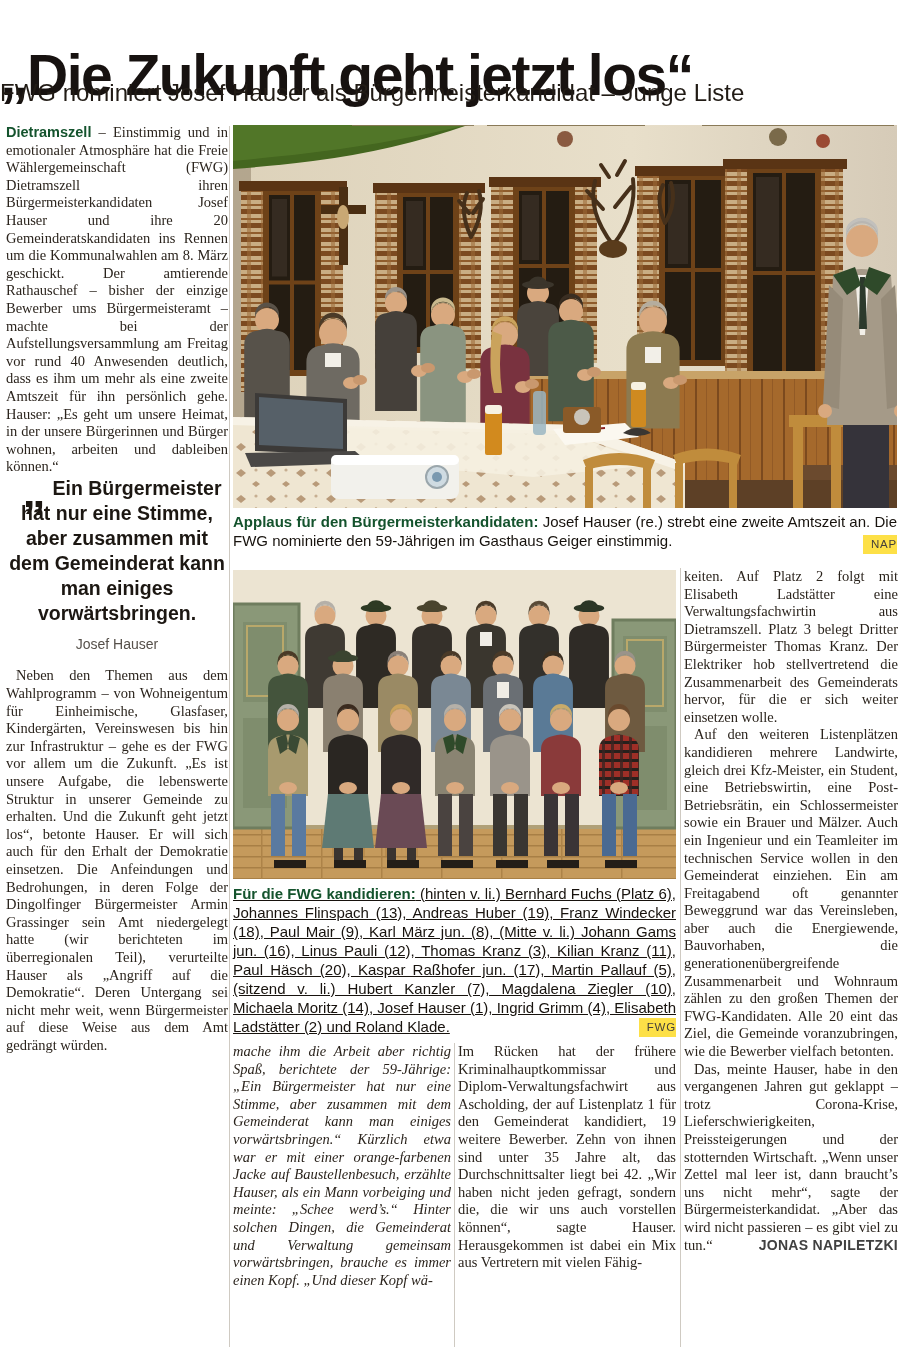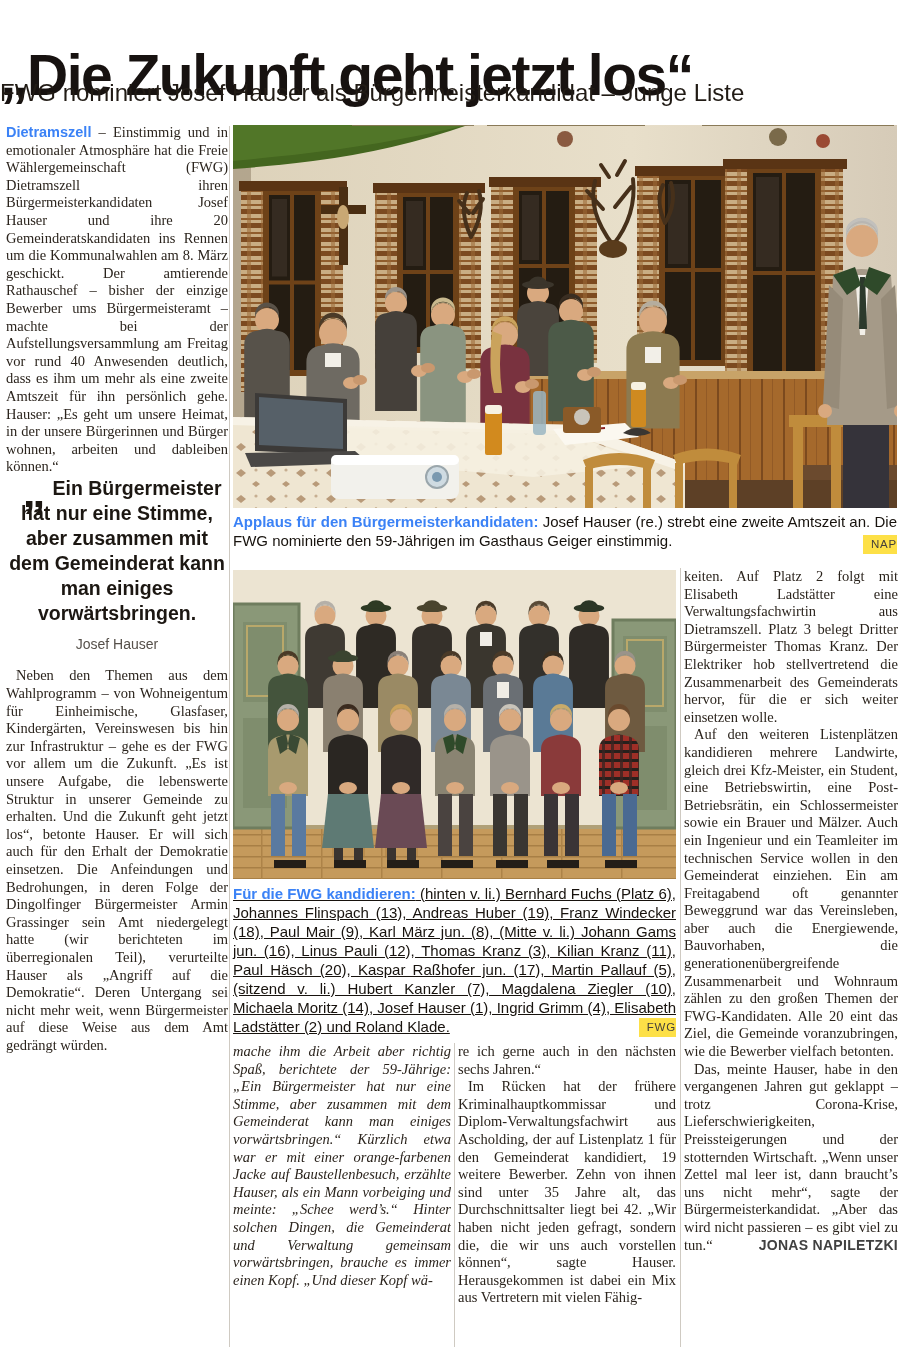--- a/index.html
+++ b/index.html
@@ -13,21 +13,21 @@
     font-family:"Liberation Sans",sans-serif;font-weight:400;font-size:24px;color:#211b15;}
   
   .col{position:absolute;overflow:hidden;font-size:14.5px;line-height:17.6px;text-align:justify;
        hyphens:auto;-webkit-hyphens:auto;}
   .col p{margin:0;}
   .col p + p{text-indent:10px;}
   .col1{left:6px;top:124px;width:222px;height:1223px;}
   .col2{left:233px;top:1043px;width:218px;height:304px;font-style:italic;}
   .col3{left:458px;top:1043px;width:218px;height:304px;}
   .col4{left:684px;top:568px;width:214px;height:779px;}
-  .lead-in{font-family:"Liberation Sans",sans-serif;font-weight:700;color:#3b82f6;}
+  .lead-in{font-family:"Liberation Sans",sans-serif;font-weight:700;color:#14532d;}
   .vrule{position:absolute;width:1px;background:#cfcac2;}
   .vrule.r1{left:229px;top:126px;height:1221px;}
   .vrule.r2{left:454px;top:1043px;height:304px;}
   .vrule.r3{left:680px;top:568px;height:779px;}
   
   .pullquote{margin:14px 0 6px 0;text-align:center;font-family:"Liberation Sans",sans-serif;
     font-weight:700;font-size:19.5px;line-height:25px;color:#1c1712;text-indent:0;}
   .pullquote .qmark{font-size:46px;line-height:10px;vertical-align:-12px;margin-right:7px;}
   .quote-attr{margin:10px 0 14px 0 !important;text-align:center;font-family:"Liberation Sans",sans-serif;
     font-weight:400;font-size:14px;color:#56504a;text-indent:0 !important;}
@@ -430,21 +430,20 @@
     </div>
   <div class="caption caption2">
     <span class="lead-in">Für die FWG kandidieren:</span><span> (hinten v. li.) Bernhard Fuchs (Platz 6), Johannes Flinspach (13), Andreas Huber (19), Franz Windecker (18), Paul Mair (9), Karl März jun. (8), (Mitte v. li.) Johann Gams jun. (16), Linus Pauli (12), Thomas Kranz (3), Kilian Kranz (11), Paul Häsch (20), Kaspar Raßhofer jun. (17), Martin Pallauf (5), (sitzend v. li.) Hubert Kanzler (7), Magdalena Ziegler (10), Michaela Moritz (14), Josef Hauser (1), Ingrid Grimm (4), Elisabeth Ladstätter (2) und Roland Klade.</span>
     <span class="credit">FWG</span>
   </div>
 
   <div class="col col2">
     <p>mache ihm die Arbeit aber richtig Spaß, berichtete der 59-Jährige: „Ein Bürgermeister hat nur eine Stimme, aber zusammen mit dem Gemeinderat kann man einiges vorwärtsbringen.“ Kürzlich etwa war er mit einer orange-farbenen Jacke auf Baustellenbesuch, erzählte Hauser, als ein Mann vorbeiging und meinte: „Schee werd’s.“ Hinter solchen Dingen, die Gemeinderat und Verwaltung gemeinsam vorwärtsbringen, brauche es immer einen Kopf. „Und dieser Kopf wä-</p>
   </div>
   <div class="col col3">
-    <p>re ich gerne auch in den nächsten sechs Jahren.“</p>
     <p>Im Rücken hat der frühere Kriminalhauptkommissar und Diplom-Verwaltungsfachwirt aus Ascholding, der auf Listenplatz 1 für den Gemeinderat kandidiert, 19 weitere Bewerber. Zehn von ihnen sind unter 35 Jahre alt, das Durchschnittsalter liegt bei 42. „Wir haben nicht jeden gefragt, sondern die, die wir uns auch vorstellen können“, sagte Hauser. Herausgekommen ist dabei ein Mix aus Vertretern mit vielen Fähig-</p>
   </div>
 
   <div class="col col4">
     <p>keiten. Auf Platz 2 folgt mit Elisabeth Ladstätter eine Verwaltungsfachwirtin aus Dietramszell. Platz 3 belegt Dritter Bürgermeister Thomas Kranz. Der Elektriker hob stellvertretend die Zusammenarbeit des Gemeinderats hervor, für die er sich weiter einsetzen wolle.</p>
     <p>Auf den weiteren Listenplätzen kandidieren mehrere Landwirte, gleich drei Kfz-Meister, ein Student, eine Betriebswirtin, eine Post-Betriebsrätin, ein Schlossermeister sowie ein Brauer und Mälzer. Auch ein Ingenieur und ein Teamleiter im technischen Service wollen in den Gemeinderat einziehen. Ein am Freitagabend oft genannter Beweggrund war das Vereinsleben, aber auch die Energiewende, Bauvorhaben, die generationenübergreifende Zusammenarbeit und Wohnraum zählen zu den großen Themen der FWG-Kandidaten. Alle 20 eint das Ziel, die Gemeinde voranzubringen, wie die Bewerber vielfach betonten.</p>
     <p><span>Das, meinte Hauser, habe in den vergangenen Jahren gut geklappt – trotz Corona-Krise, Lieferschwierigkeiten, Preissteigerungen und der stotternden Wirtschaft. „Wenn unser Zettel mal leer ist, dann braucht’s uns nicht mehr“, sagte der Bürgermeisterkandidat. „Aber das wird nicht passieren – es gibt viel zu tun.“ </span><span class="byline">JONAS NAPILETZKI</span></p>
   </div>
 
 </div>

